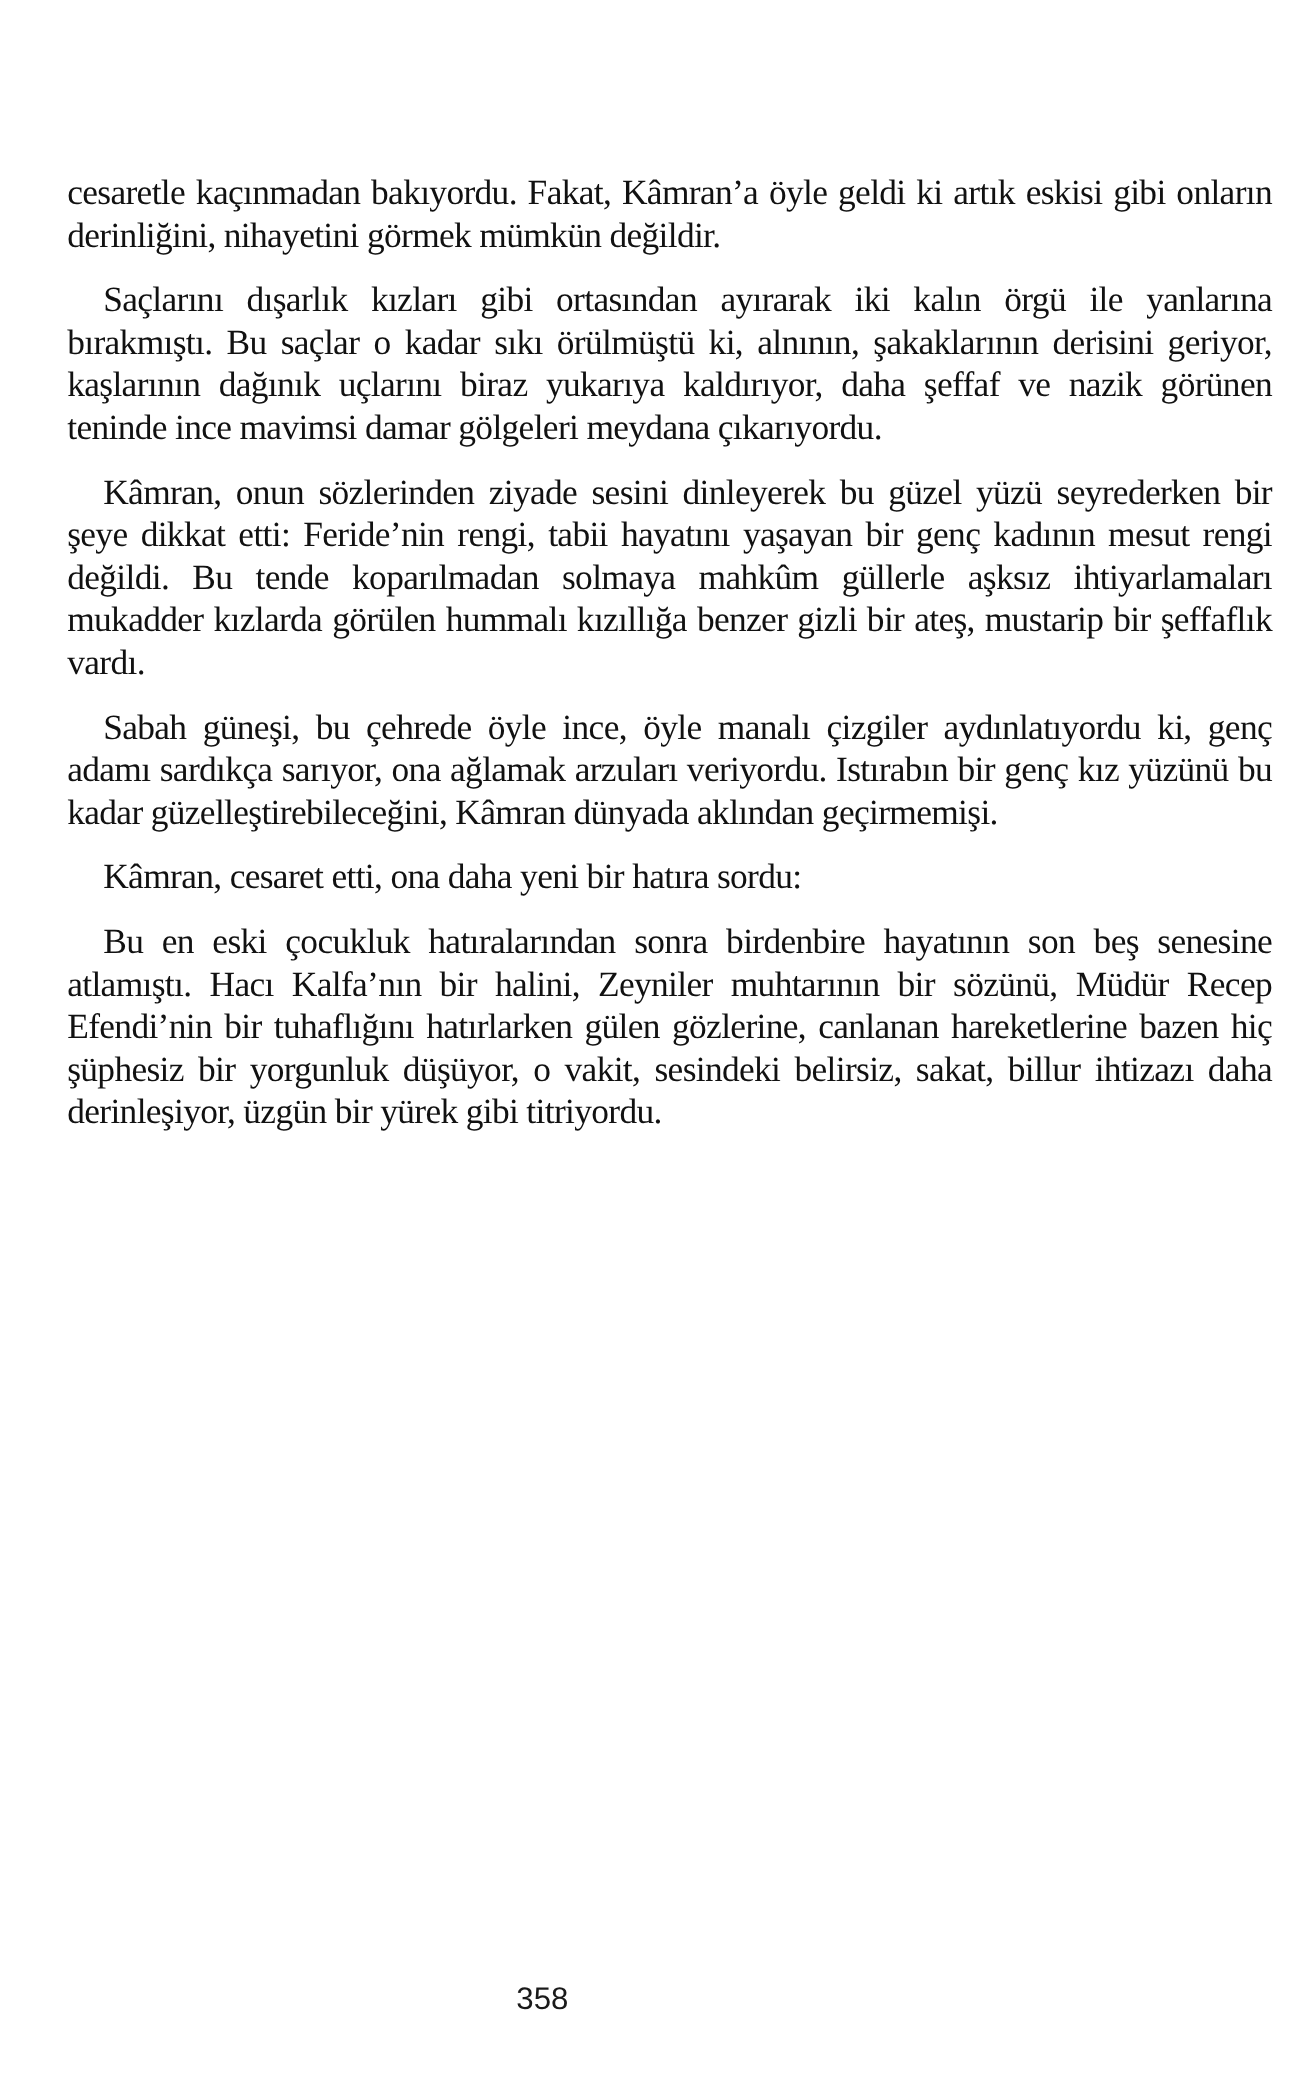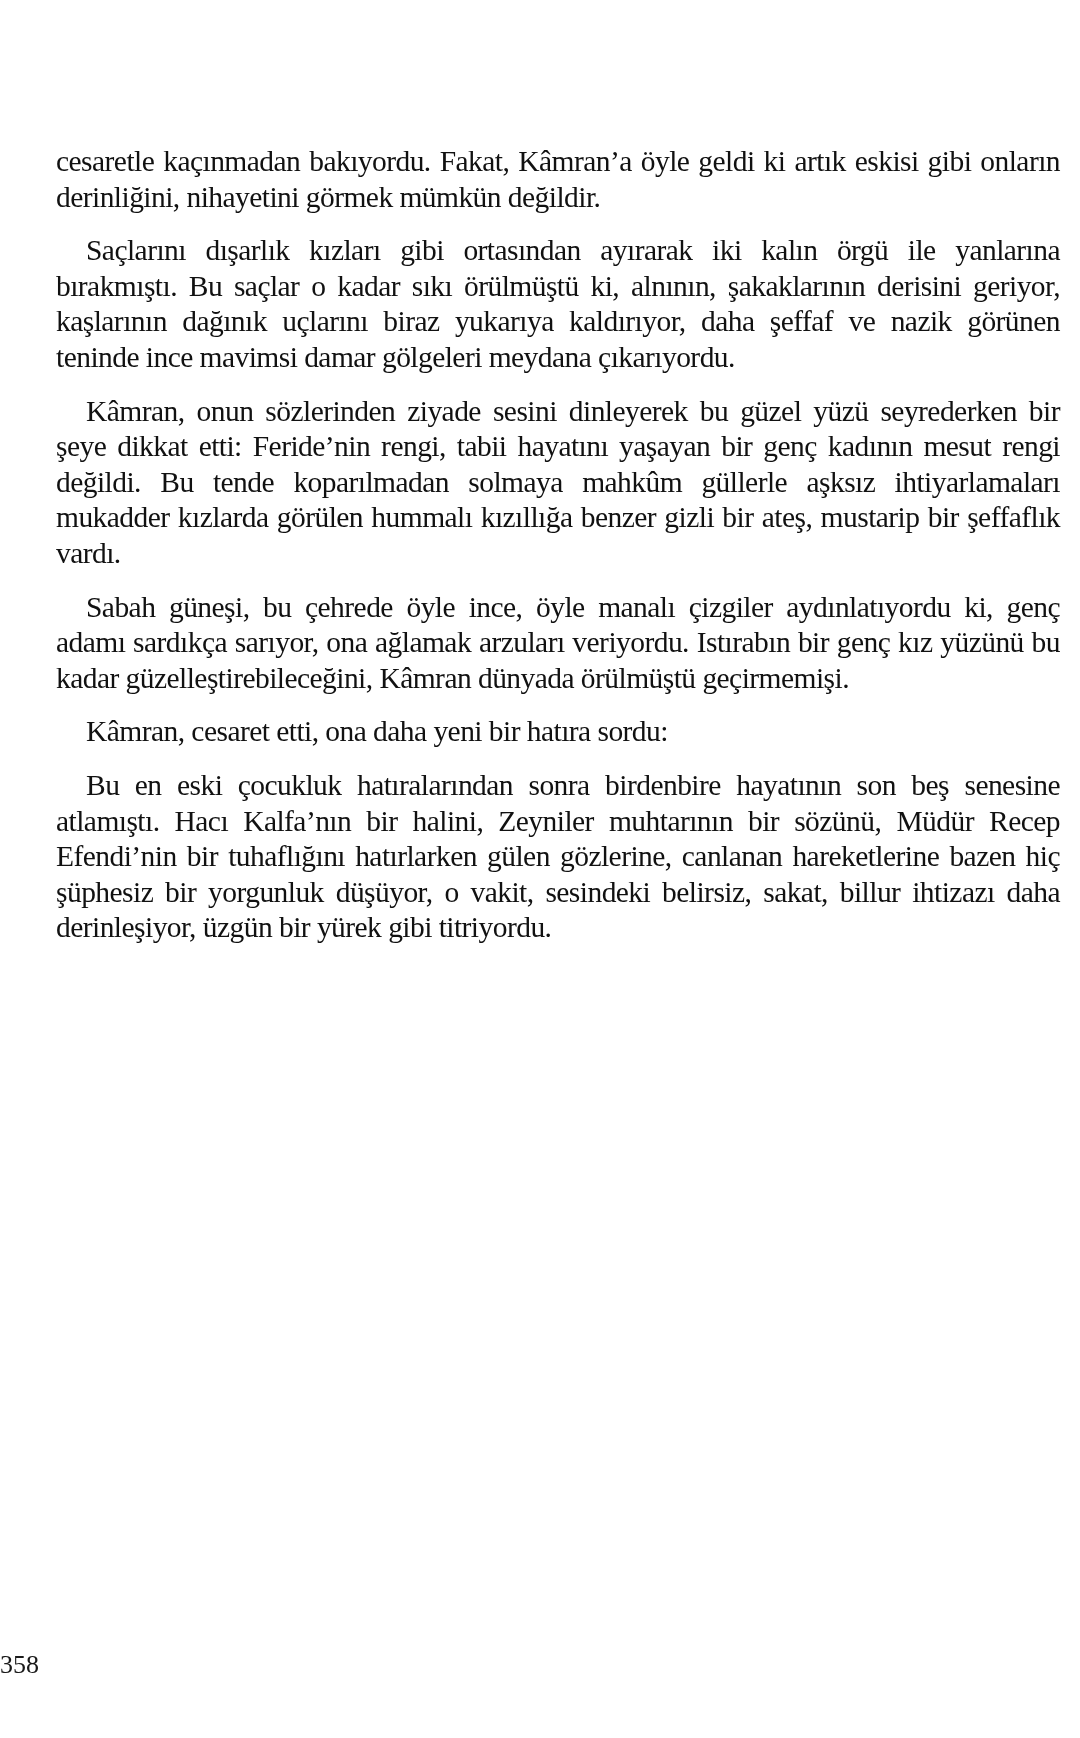--- a/index.html
+++ b/index.html
@@ -32,30 +32,31 @@
       text-indent: 30px;
     }
     .para.no-indent {
       text-indent: 0;
     }
     .page-number {
       position: absolute;
       left: 0;
       width: 904px;
       top: 1650px;
-      font-family: Liberation Serif, serif;
+      text-align: center;
+      font-family: Liberation Sans, sans-serif;
       font-size: 26px;
       color: #1a1a1a;
     }
   </style>
 </head>
 <body>
 
 <div class="page">
   <p class="para no-indent">cesaretle kaçınmadan bakıyordu. Fakat, Kâmran’a öyle geldi ki artık eskisi gibi onların derinliğini, nihayetini görmek mümkün değildir.</p>
   <p class="para">Saçlarını dışarlık kızları gibi ortasından ayırarak iki kalın örgü ile yanlarına bırakmıştı. Bu saçlar o kadar sıkı örülmüştü ki, alnının, şakaklarının derisini geriyor, kaşlarının dağınık uçlarını biraz yukarıya kaldırıyor, daha şeffaf ve nazik görünen teninde ince mavimsi damar gölgeleri meydana çıkarıyordu.</p>
   <p class="para">Kâmran, onun sözlerinden ziyade sesini dinleyerek bu güzel yüzü seyrederken bir şeye dikkat etti: Feride’nin rengi, tabii hayatını yaşayan bir genç kadının mesut rengi değildi. Bu tende koparılmadan solmaya mahkûm güllerle aşksız ihtiyarlamaları mukadder kızlarda görülen hummalı kızıllığa benzer gizli bir ateş, mustarip bir şeffaflık vardı.</p>
-  <p class="para">Sabah güneşi, bu çehrede öyle ince, öyle manalı çizgiler aydınlatıyordu ki, genç adamı sardıkça sarıyor, ona ağlamak arzuları veriyordu. Istırabın bir genç kız yüzünü bu kadar güzelleştirebileceğini, Kâmran dünyada örülmüştü geçirmemişi.</p>
+  <p class="para">Sabah güneşi, bu çehrede öyle ince, öyle manalı çizgiler aydınlatıyordu ki, genç adamı sardıkça sarıyor, ona ağlamak arzuları veriyordu. Istırabın bir genç kız yüzünü bu kadar güzelleştirebileceğini, Kâmran dünyada aklından geçirmemişi.</p>
   <p class="para">Kâmran, cesaret etti, ona daha yeni bir hatıra sordu:</p>
   <p class="para">Bu en eski çocukluk hatıralarından sonra birdenbire hayatının son beş senesine atlamıştı. Hacı Kalfa’nın bir halini, Zeyniler muhtarının bir sözünü, Müdür Recep Efendi’nin bir tuhaflığını hatırlarken gülen gözlerine, canlanan hareketlerine bazen hiç şüphesiz bir yorgunluk düşüyor, o vakit, sesindeki belirsiz, sakat, billur ihtizazı daha derinleşiyor, üzgün bir yürek gibi titriyordu.</p>
 </div>
 
 <div class="page-number">358</div>
 
 </body></html>

